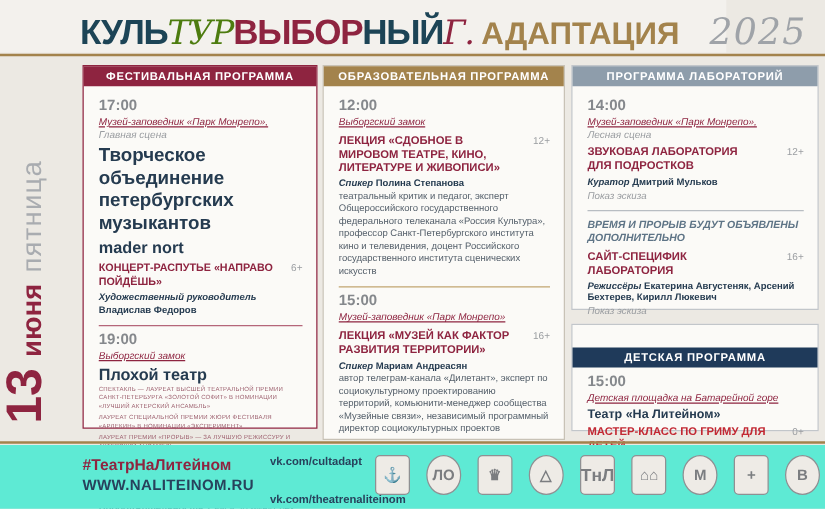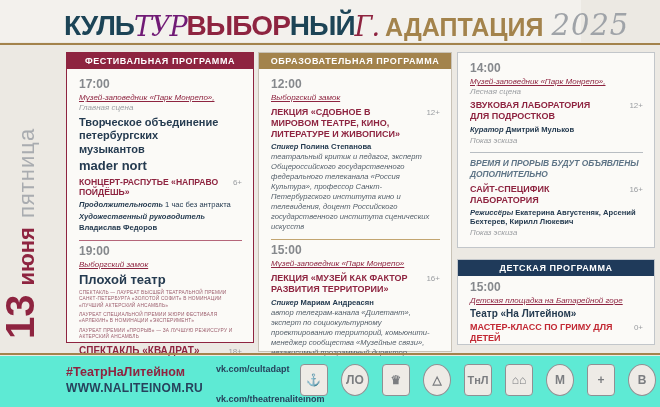--- a/index.html
+++ b/index.html
@@ -4,53 +4,53 @@
 <style>
   html,body{margin:0;padding:0;}
   body{font-family:"Liberation Sans",sans-serif;background:#d8d5cf;}
   #poster{position:relative;width:660px;height:407px;background:#ECE9E3;overflow:hidden;}
 
   
   .hdr{position:absolute;left:0;top:0;width:581px;height:42px;background:#F3F1ED;
        display:flex;align-items:flex-end;padding:4px 0 2px 64px;box-sizing:border-box;white-space:nowrap;}
   .hdr span{display:inline-block;line-height:1;}
   .t-sans{font-weight:bold;font-size:28px;letter-spacing:-1px;color:#1C4456;}
-  .t-serif{font-family:"DejaVu Serif",serif;font-style:italic;font-size:27px;color:#701a75;letter-spacing:-1px;}
+  .t-serif{font-family:"DejaVu Serif",serif;font-style:italic;font-size:27px;color:#4d7c0f;letter-spacing:-1px;}
   .t-red{color:#8E2440;}
   .t-gold{color:#A3834C;font-weight:bold;font-size:25px;letter-spacing:0;margin-left:6px;}
-  .t-year{font-family:"DejaVu Serif",serif;font-style:italic;font-size:29px;color:#9FA3A8;margin-left:8px;letter-spacing:1px;}
+  .t-year{font-family:"DejaVu Serif",serif;font-style:italic;font-size:29px;color:#9FA3A8;margin-left:24px;letter-spacing:1px;}
   .gold-rule-top{position:absolute;left:0;top:43px;width:660px;height:2px;background:#A3834C;}
   .gold-rule-bottom{position:absolute;left:0;top:353px;width:660px;height:2px;background:#A3834C;}
 
   
   .siderot{position:absolute;left:0;top:45px;width:308px;height:55px;
            transform:rotate(-90deg) translateX(-308px);transform-origin:0 0;
            display:flex;align-items:baseline;gap:9px;padding-left:14px;box-sizing:border-box;}
   .d-day{font-size:40px;font-weight:bold;color:#8E2440;line-height:1;}
   .d-month{font-size:22px;font-weight:bold;color:#8E2440;}
   .d-week{font-size:22px;color:#A9ACB0;letter-spacing:1px;}
 
   
   .card{position:absolute;background:#FBFAF7;box-sizing:border-box;}
   .bar{height:16px;display:flex;align-items:center;justify-content:center;
        color:#fff;font-size:9px;font-weight:bold;letter-spacing:.6px;}
   .pad{padding:5px 11px 4px 12px;}
   .time{font-size:12px;font-weight:bold;color:#85888C;margin-top:3px;}
   .venue{font-style:italic;font-size:8px;color:#8E2440;margin-top:2px;line-height:1.2;text-decoration:underline;}
   .stage{font-style:italic;font-size:8px;color:#9A9DA1;line-height:1.2;}
-  .group{font-size:11px;font-weight:bold;color:#253B50;margin-top:4px;line-height:1.2;}
+  .group{font-size:15px;font-weight:bold;color:#253B50;margin-top:4px;line-height:1.2;}
   .bigname{font-size:13px;font-weight:bold;color:#253B50;margin-top:2px;}
   .trow{display:flex;justify-content:space-between;align-items:baseline;margin-top:4px;}
   .etitle{font-size:8.6px;font-weight:bold;color:#8E2440;line-height:1.25;max-width:86%;}
   .etitle-red{color:#C22833;}
   .age{font-size:8px;color:#9A9DA1;margin-left:4px;}
   .meta{font-size:7.6px;color:#253B50;line-height:1.35;margin-top:2px;}
   .meta i{font-style:italic;font-weight:bold;}
   .metab{font-size:7.6px;font-weight:bold;color:#253B50;margin-top:2px;}
-  .bio{font-style:italic;font-size:7.6px;color:#55606B;line-height:1.32;margin-top:1px;}
+  .bio{font-size:7.6px;color:#55606B;line-height:1.32;margin-top:1px;}
   .award{font-size:4.8px;color:#9B5C6B;letter-spacing:.2px;line-height:1.35;margin-top:3px;text-transform:uppercase;}
   .note{font-style:italic;font-size:7.8px;color:#9A9DA1;margin-top:2px;}
   .divider{height:1px;margin:7px 0 2px 0;}
   .tba{font-style:italic;font-weight:bold;font-size:8.4px;color:#5E7486;line-height:1.3;margin-top:5px;}
 
   
   .foot{position:absolute;left:0;top:356px;width:660px;height:69px;background:#5eead4;}
   .hash{position:absolute;left:66px;top:9px;font-size:12.5px;font-weight:bold;color:#8E2440;}
   .site{position:absolute;left:66px;top:25px;font-size:12px;font-weight:bold;color:#27425C;letter-spacing:.3px;text-decoration:none;}
   .links{position:absolute;left:216px;top:7px;display:flex;flex-direction:column;gap:18px;}
@@ -87,21 +87,20 @@
     <div class="pad">
       <div class="time">17:00</div>
       <div class="venue">Музей-заповедник «Парк Монрепо»,</div>
       <div class="stage">Главная сцена</div>
       <div class="group" style="max-width:140px;">Творческое объединение петербургских музыкантов</div>
       <div class="bigname">mader nort</div>
       <div class="trow">
         <span class="etitle">КОНЦЕРТ-РАСПУТЬЕ «НАПРАВО ПОЙДЁШЬ»</span>
         <span class="age">6+</span>
       </div>
-      <div class="meta"><i>Продолжительность</i> <span>1 час без антракта</span></div>
       <div class="meta"><i>Художественный руководитель</i> <span style="font-weight:bold">Владислав Федоров</span></div>
       <div class="divider" style="background:#B5667A;"></div>
       <div class="time">19:00</div>
       <div class="venue">Выборгский замок</div>
       <div class="bigname">Плохой театр</div>
       <div class="award">СПЕКТАКЛЬ — ЛАУРЕАТ ВЫСШЕЙ ТЕАТРАЛЬНОЙ ПРЕМИИ САНКТ-ПЕТЕРБУРГА «ЗОЛОТОЙ СОФИТ» В НОМИНАЦИИ «ЛУЧШИЙ АКТЕРСКИЙ АНСАМБЛЬ»</div>
       <div class="award">ЛАУРЕАТ СПЕЦИАЛЬНОЙ ПРЕМИИ ЖЮРИ ФЕСТИВАЛЯ «АРЛЕКИН» В НОМИНАЦИИ «ЭКСПЕРИМЕНТ»</div>
       <div class="award">ЛАУРЕАТ ПРЕМИИ «ПРОРЫВ» — ЗА ЛУЧШУЮ РЕЖИССУРУ И АКТЕРСКИЙ АНСАМБЛЬ</div>
       <div class="trow">
         <span class="etitle" style="font-size:10px;">СПЕКТАКЛЬ «КВАДРАТ»</span>
@@ -130,20 +129,21 @@
       <div class="trow">
         <span class="etitle" style="font-size:9px;">ЛЕКЦИЯ «МУЗЕЙ КАК ФАКТОР РАЗВИТИЯ ТЕРРИТОРИИ»</span>
         <span class="age">16+</span>
       </div>
       <div class="metab"><span style="font-style:italic">Спикер</span> <span>Мариам Андреасян</span></div>
       <div class="bio">автор телеграм-канала «Дилетант», эксперт по социокультурному проектированию территорий, комьюнити-менеджер сообщества «Музейные связи», независимый программный директор социокультурных проектов</div>
     </div>
   </div>
 
   <div class="card" style="left:457px;top:52px;width:198px;height:196px;border:1px solid #C2C6CA;">
+    <div class="bar" style="background:#8E9DAB;">ПРОГРАММА ЛАБОРАТОРИЙ</div>
     <div class="pad">
       <div class="time">14:00</div>
       <div class="venue">Музей-заповедник «Парк Монрепо»,</div>
       <div class="stage">Лесная сцена</div>
       <div class="trow">
         <span class="etitle" style="font-size:9px;max-width:75%;">ЗВУКОВАЯ ЛАБОРАТОРИЯ ДЛЯ ПОДРОСТКОВ</span>
         <span class="age">12+</span>
       </div>
       <div class="metab"><span style="font-style:italic">Куратор</span> <span>Дмитрий Мульков</span></div>
       <div class="note">Показ эскиза</div>
@@ -152,21 +152,21 @@
       <div class="trow">
         <span class="etitle" style="font-size:9px;">САЙТ-СПЕЦИФИК ЛАБОРАТОРИЯ</span>
         <span class="age">16+</span>
       </div>
       <div class="metab"><span style="font-style:italic">Режиссёры</span> <span>Екатерина Августеняк, Арсений Бехтерев, Кирилл Люкевич</span></div>
       <div class="note">Показ эскиза</div>
     </div>
   </div>
 
   <div class="card" style="left:457px;top:259px;width:198px;height:86px;border:1px solid #C2C6CA;">
-    <div class="bar" style="background:#1F3A5A;">ДЕТСКАЯ ПРОГРАММА</div>
+    <div class="bar" style="background:#1F3A5A;margin-top:18px;">ДЕТСКАЯ ПРОГРАММА</div>
     <div class="pad" style="padding-top:3px;">
       <div class="time" style="margin-top:1px;">15:00</div>
       <div class="venue">Детская площадка на Батарейной горе</div>
       <div class="group" style="margin-top:2px;font-size:10px;">Театр «На Литейном»</div>
       <div class="trow" style="margin-top:2px;">
         <span class="etitle etitle-red" style="font-size:9px;">МАСТЕР-КЛАСС ПО ГРИМУ ДЛЯ ДЕТЕЙ</span>
         <span class="age">0+</span>
       </div>
     </div>
   </div>
@@ -179,21 +179,21 @@
     <div class="links">
       <a href="#">vk.com/cultadapt</a>
       <a href="#">vk.com/theatrenaliteinom</a>
       <a href="#">t.me/tnl51</a>
     </div>
     <div class="logos">
       <div class="logo">⚓</div>
       <div class="logo round">ЛО</div>
       <div class="logo">♛</div>
       <div class="logo round">△</div>
-      <div class="logo" style="font-size:11px;">ТнЛ</div>
+      <div class="logo" style="font-size:14px;">ТнЛ</div>
       <div class="logo">⌂⌂</div>
       <div class="logo round">М</div>
       <div class="logo">+</div>
       <div class="logo round">В</div>
     </div>
   </div>
 
 </div>
 
 </body></html>

